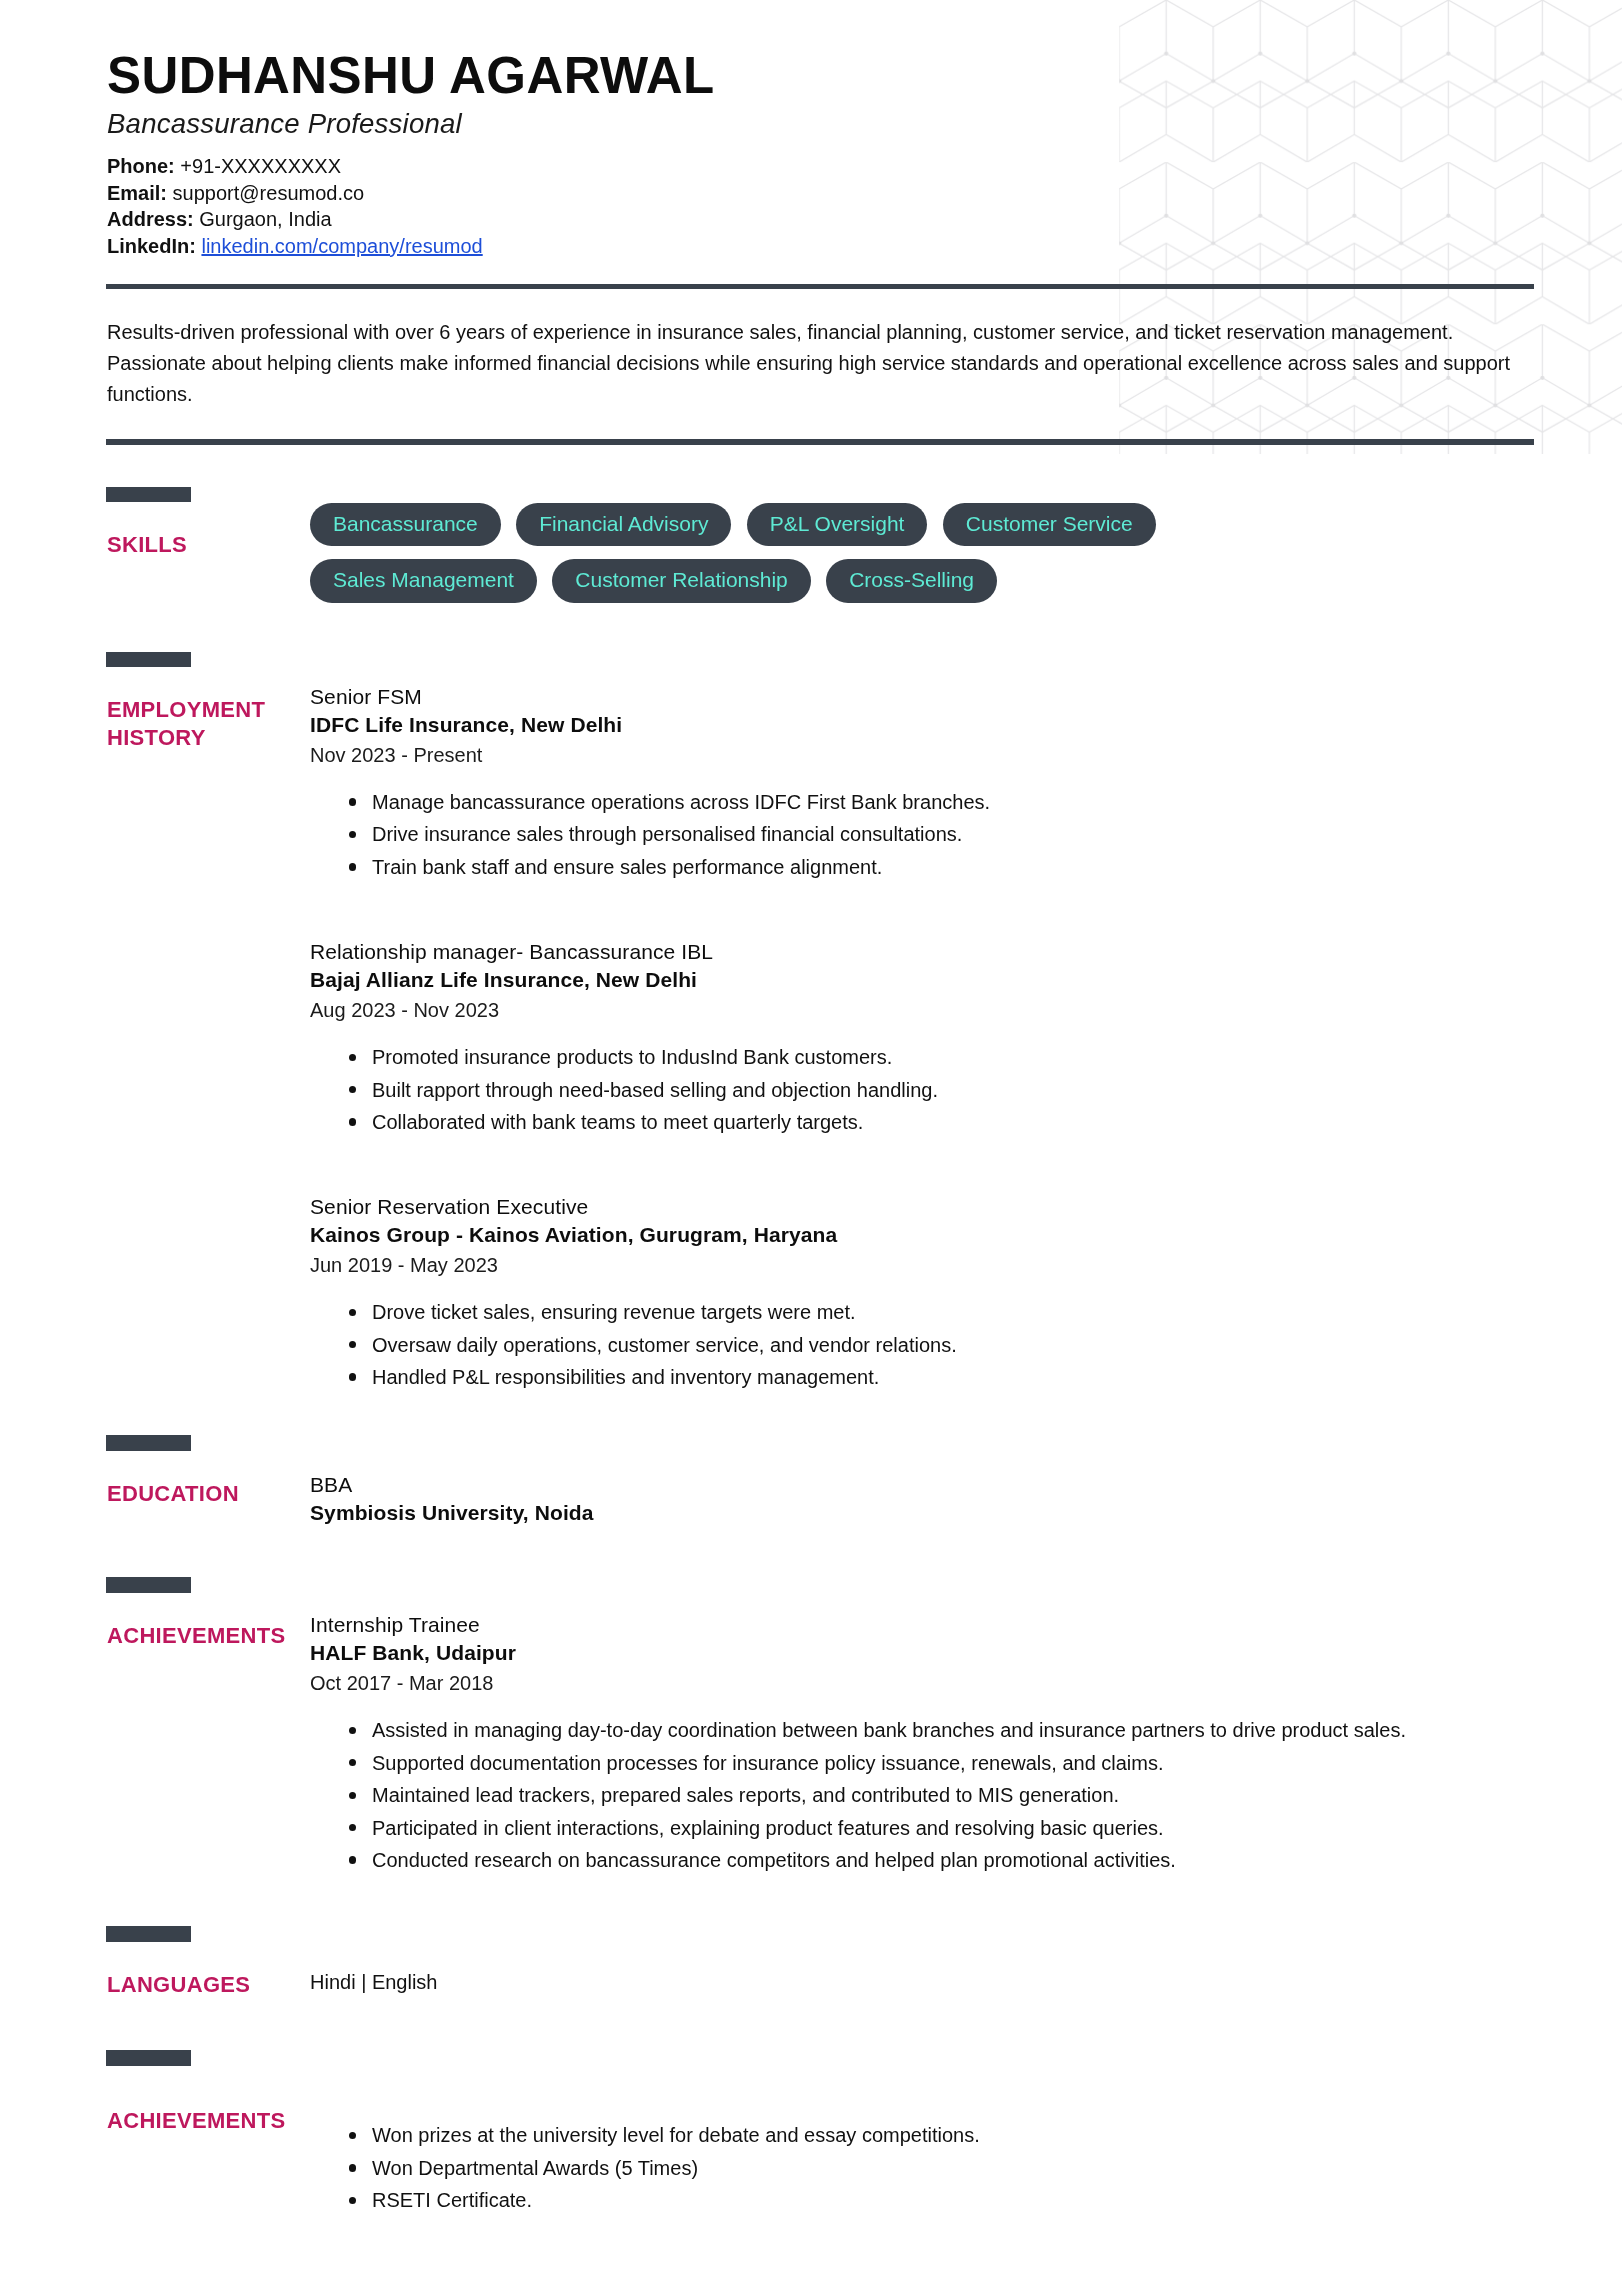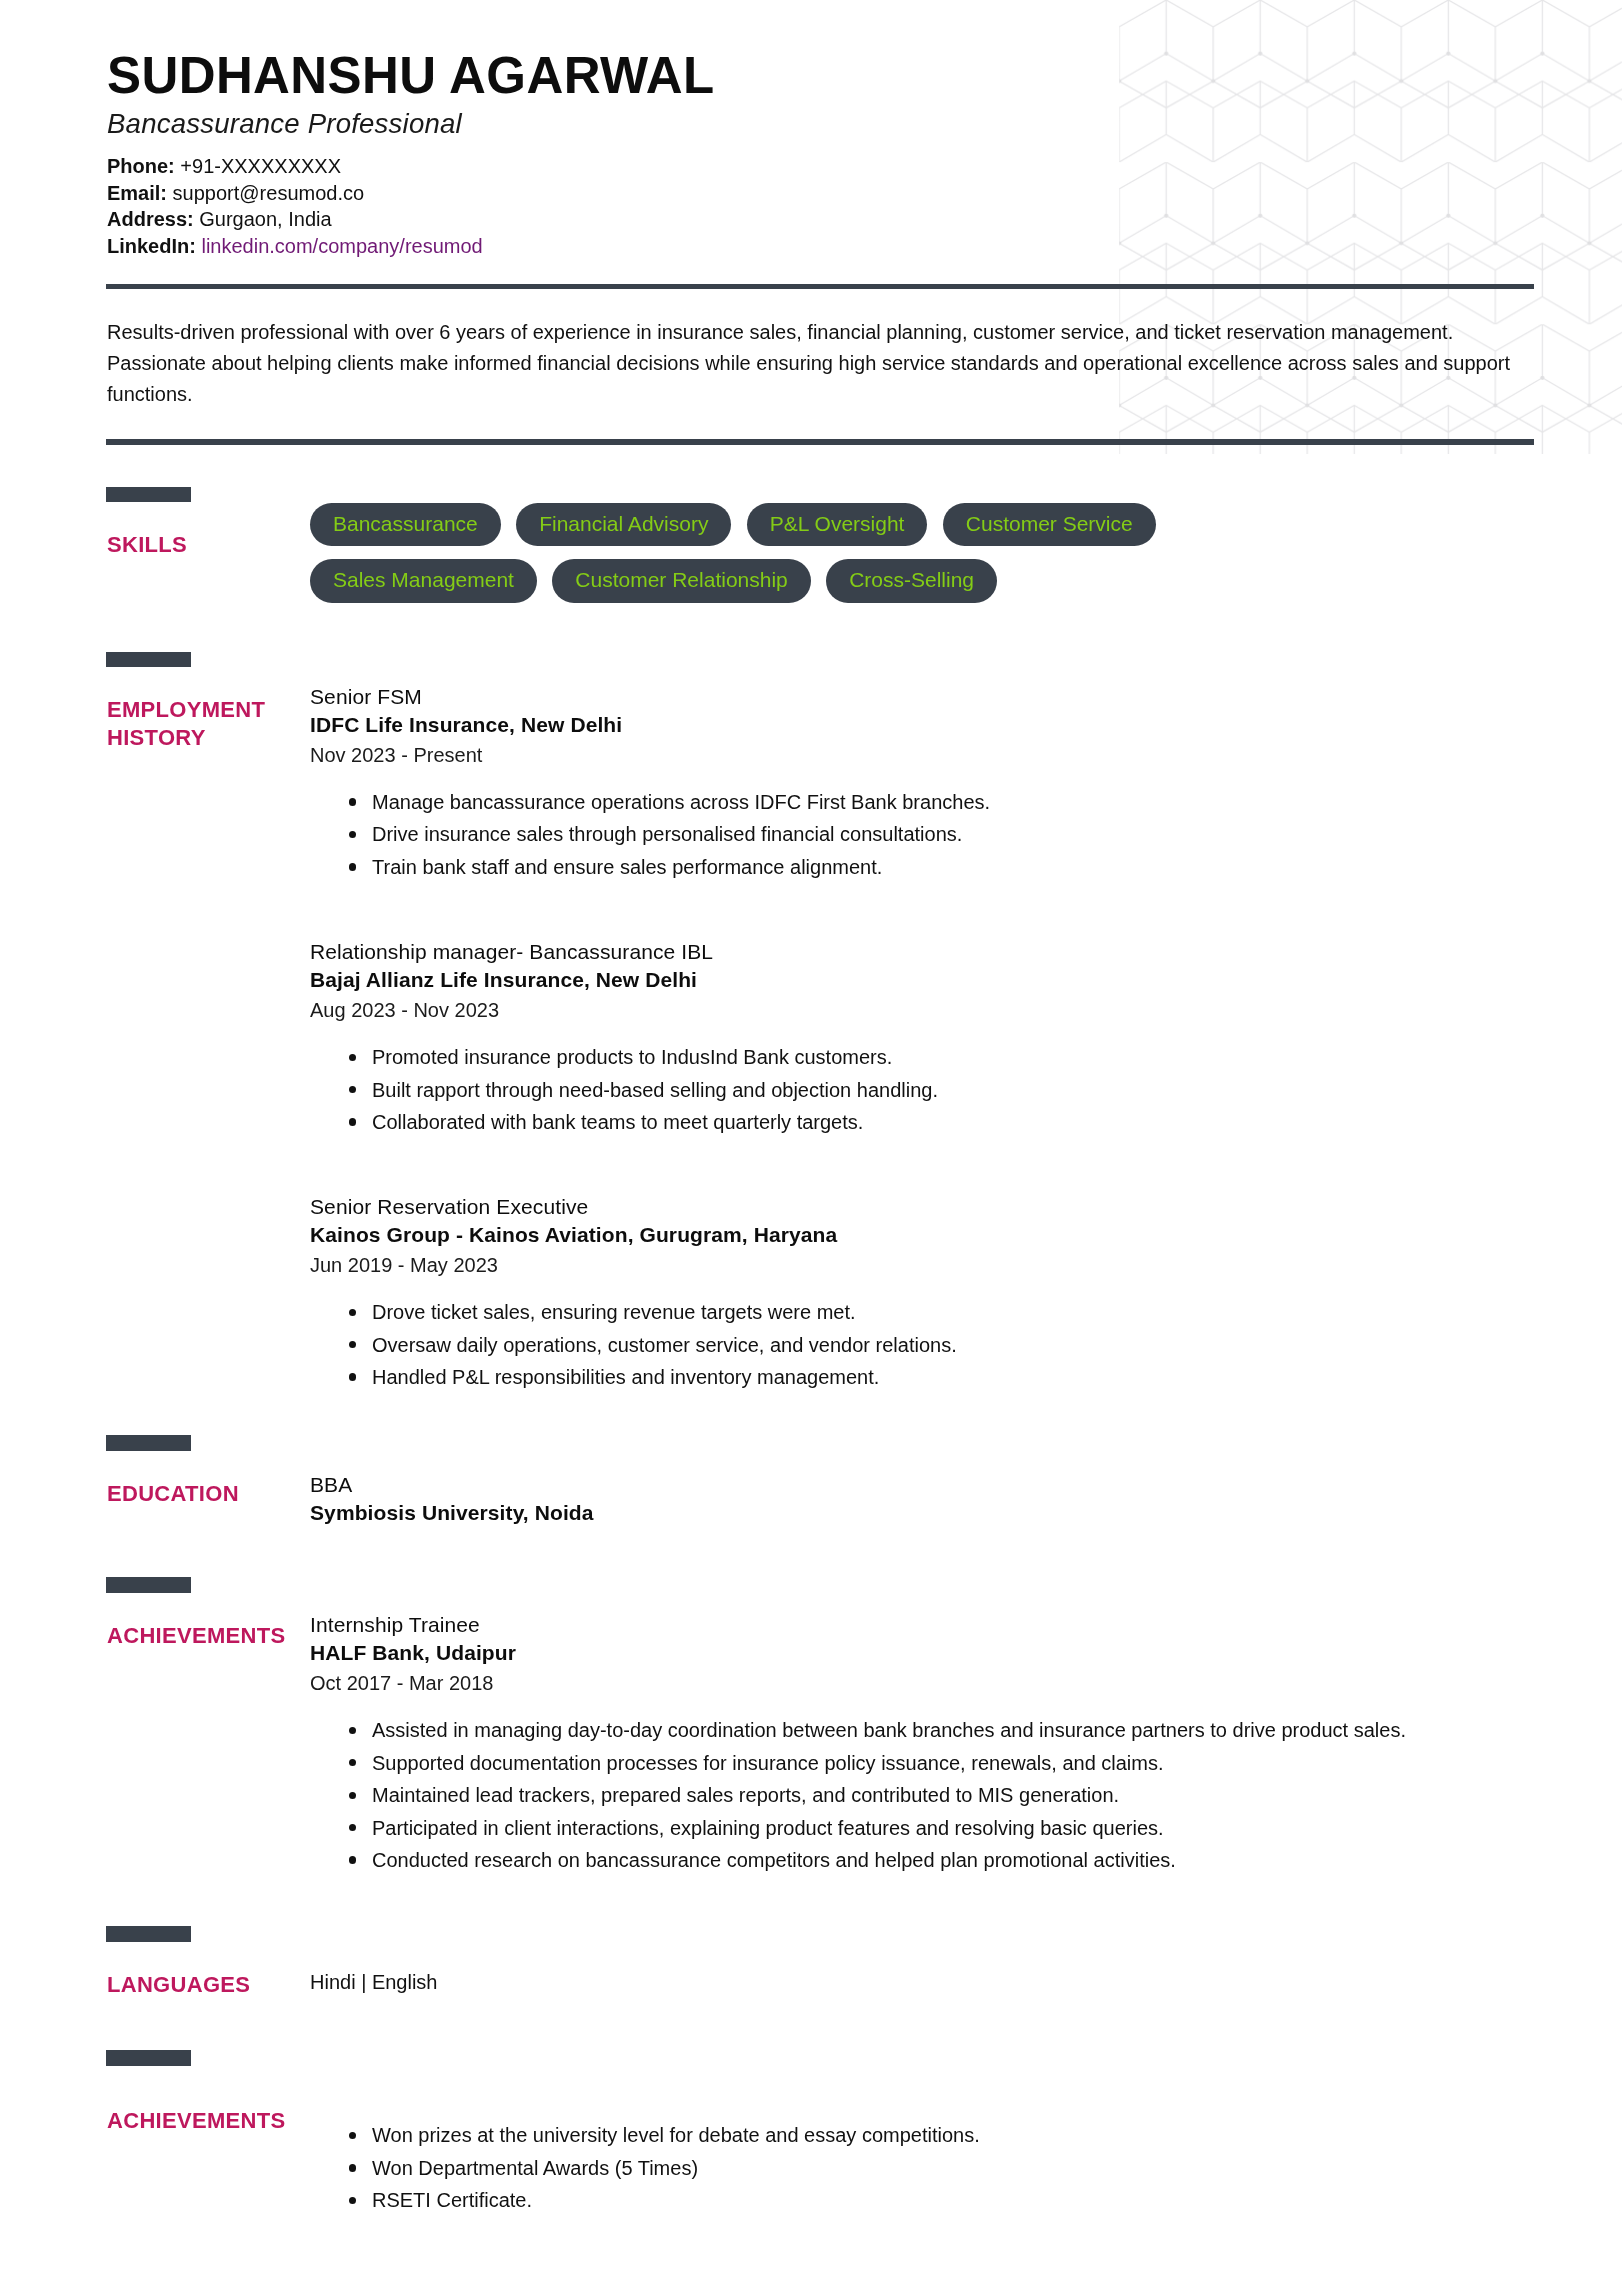--- a/index.html
+++ b/index.html
@@ -55,21 +55,22 @@
   .contact {
     margin-top:13px;
     font-size:20px;
     line-height:1.33;
     color:#111;
   }
   .contact .row { white-space:nowrap; }
   .contact .lbl { font-weight:bold; }
   .contact a,
   .contact .link {
-    color:#701a75;
+    color:#1d4ed8;
+    text-decoration:underline;
   }
 
   
   .rule {
     height:5.7px;
     background:#39414b;
     margin-left:-0.8px;
     width:1428px;
   }
   .rule-top { margin-top:24px; }
@@ -115,21 +116,21 @@
 
   
   .pill-wrap {
     display:flex;
     flex-wrap:wrap;
     gap:13px 15.4px;
     max-width:1071px;
   }
   .pill {
     background:#39414b;
-    color:#84cc16;
+    color:#5eead4;
     border-radius:27.6px;
     padding:9px 23px 10.5px 23px;
     font-size:21px;
     line-height:1.15;
     white-space:nowrap;
   }
 
   
   .entry { margin-bottom:0; }
   .entry + .entry { margin-top:56px; }

